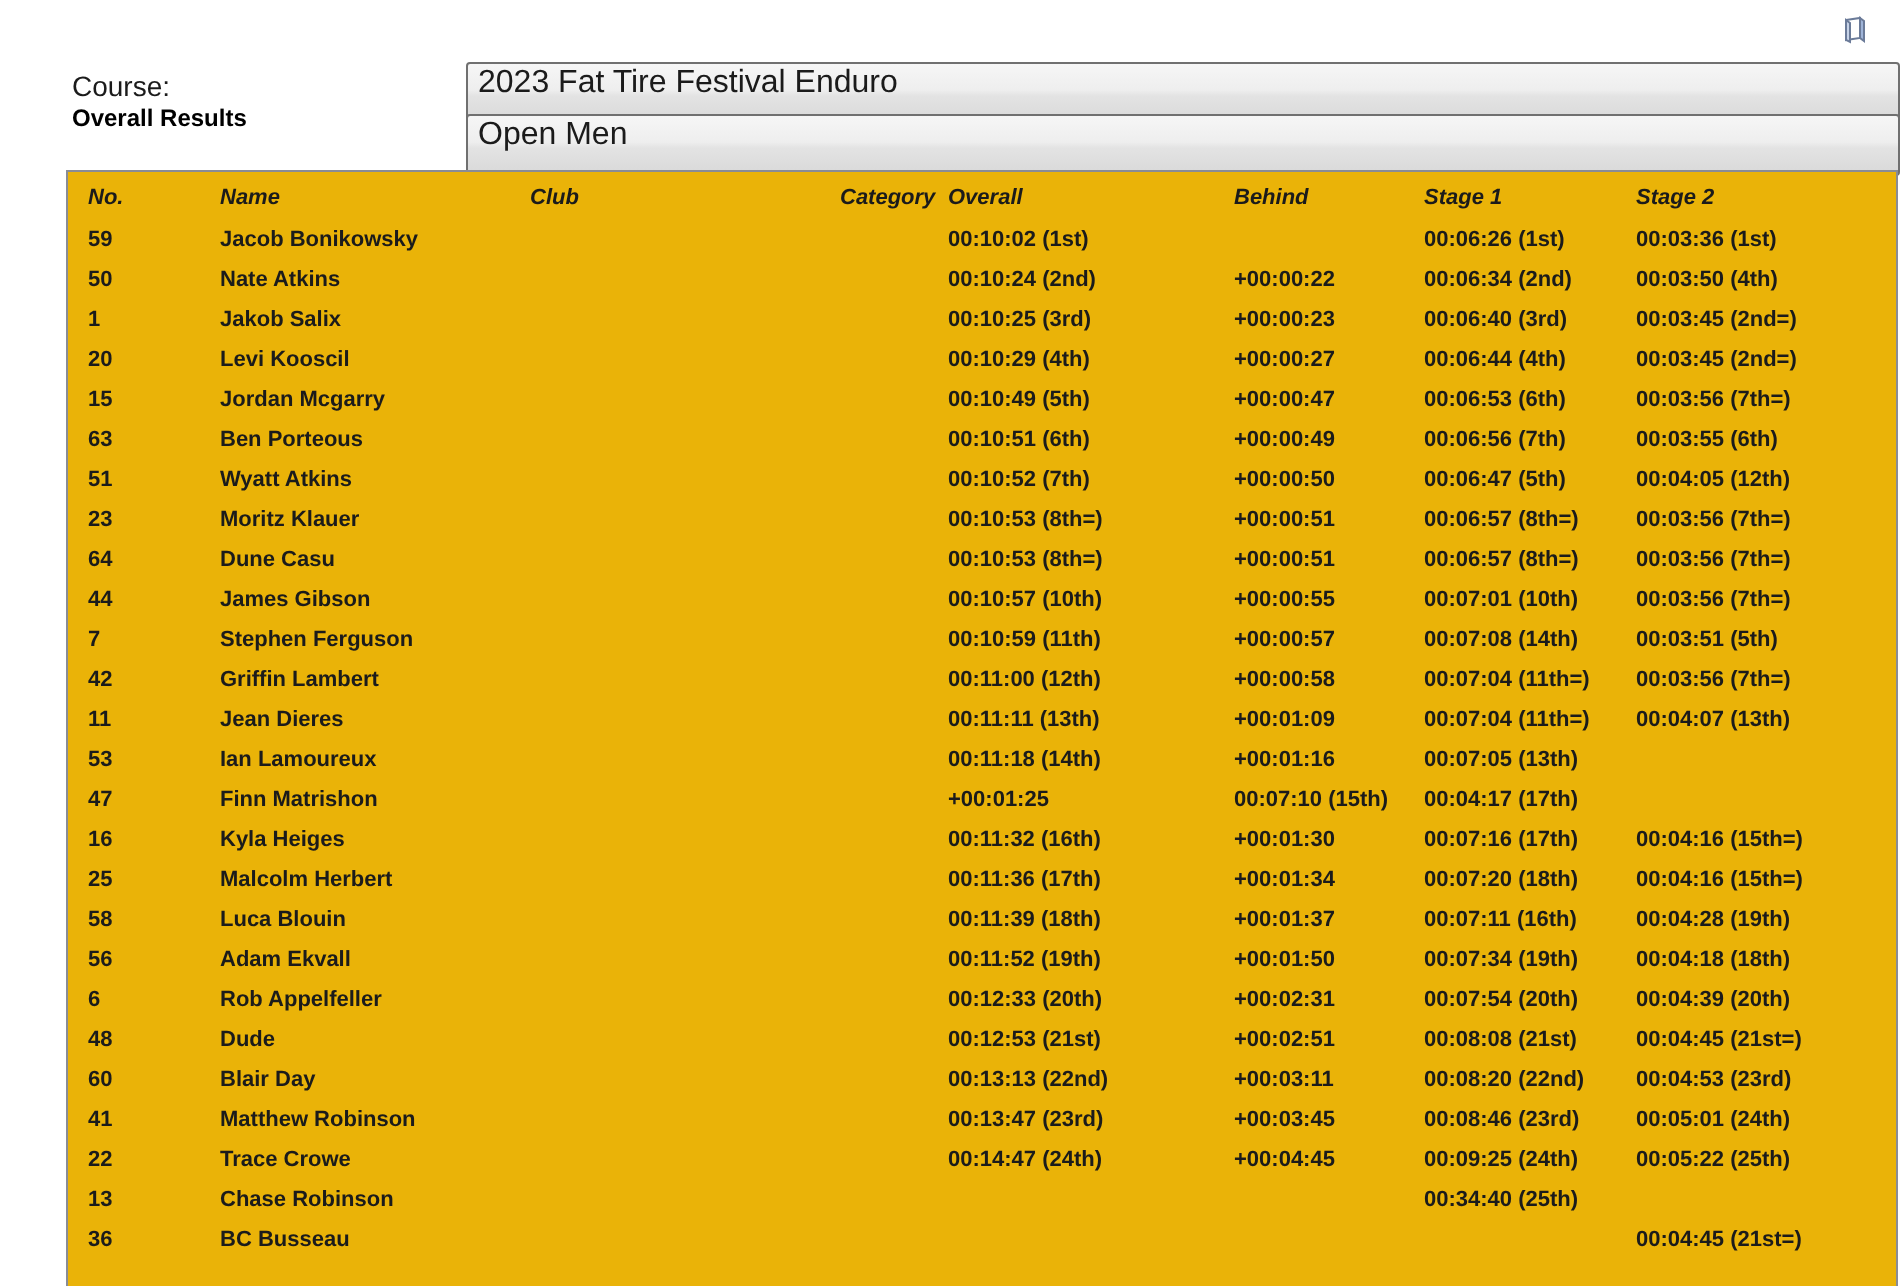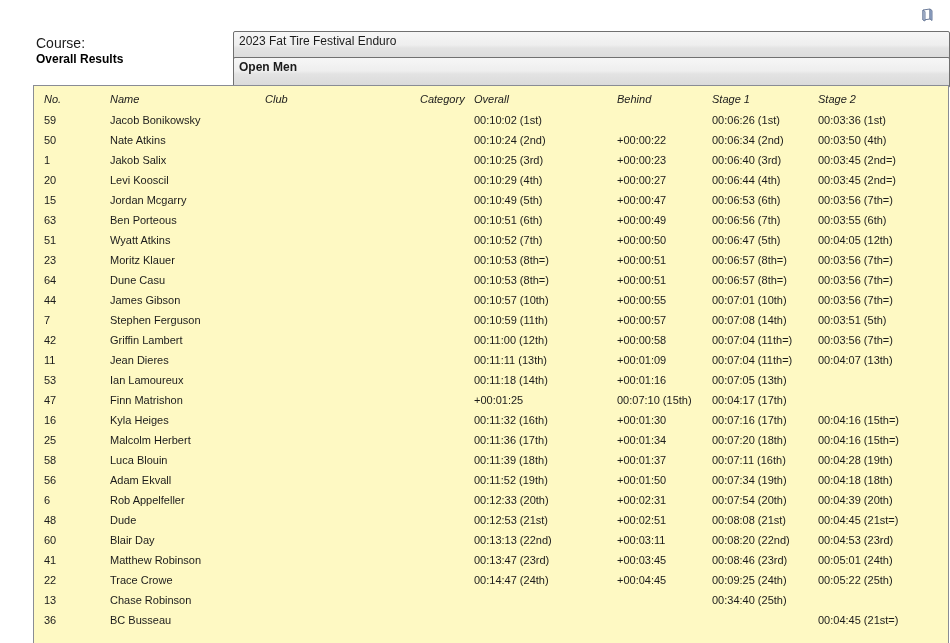--- a/index.html
+++ b/index.html
@@ -25,37 +25,38 @@
   .field-label {
     position: absolute; left: 36px;
     font-size: 14px; color: #1b1b1b;
   }
   .combo {
     position: absolute; left: 233px; right: 0;
     height: 31px;
     border: 1px solid #707070;
     border-radius: 2px;
     background: linear-gradient(to bottom, #f6f6f6 0%, #eeeeee 45%, #e3e3e3 55%, #d9d9d9 100%);
-    font-size: 12px; line-height: 19px;
+    font-size: 16px; line-height: 19px;
     padding-left: 5px;
     color: #1b1b1b;
     white-space: nowrap; overflow: hidden;
     cursor: default;
   }
   #course-combo { top: 31px; }
-  #class-combo  { top: 57px; font-weight: bold; }
+  #class-combo  { top: 57px; }
   #course-label { top: 35px; }
   #class-label  { top: 61px; margin-top: 48px; }
 
   .results-panel {
     position: absolute; left: 33px; top: 85px; right: 1px; bottom: 0;
     border: 1px solid #898c95;
     border-bottom: none;
-    background: #fef9c3;
+    background: #eab308;
     overflow: hidden;
+    font-weight: bold;
   }
   .grid-row {
     display: grid;
     grid-template-columns: 66px 155px 155px 54px 143px 95px 106px 1fr;
     padding-left: 10px;
     height: 20px; line-height: 20px;
     font-size: 11px;
     white-space: nowrap;
   }
   .header-row {

